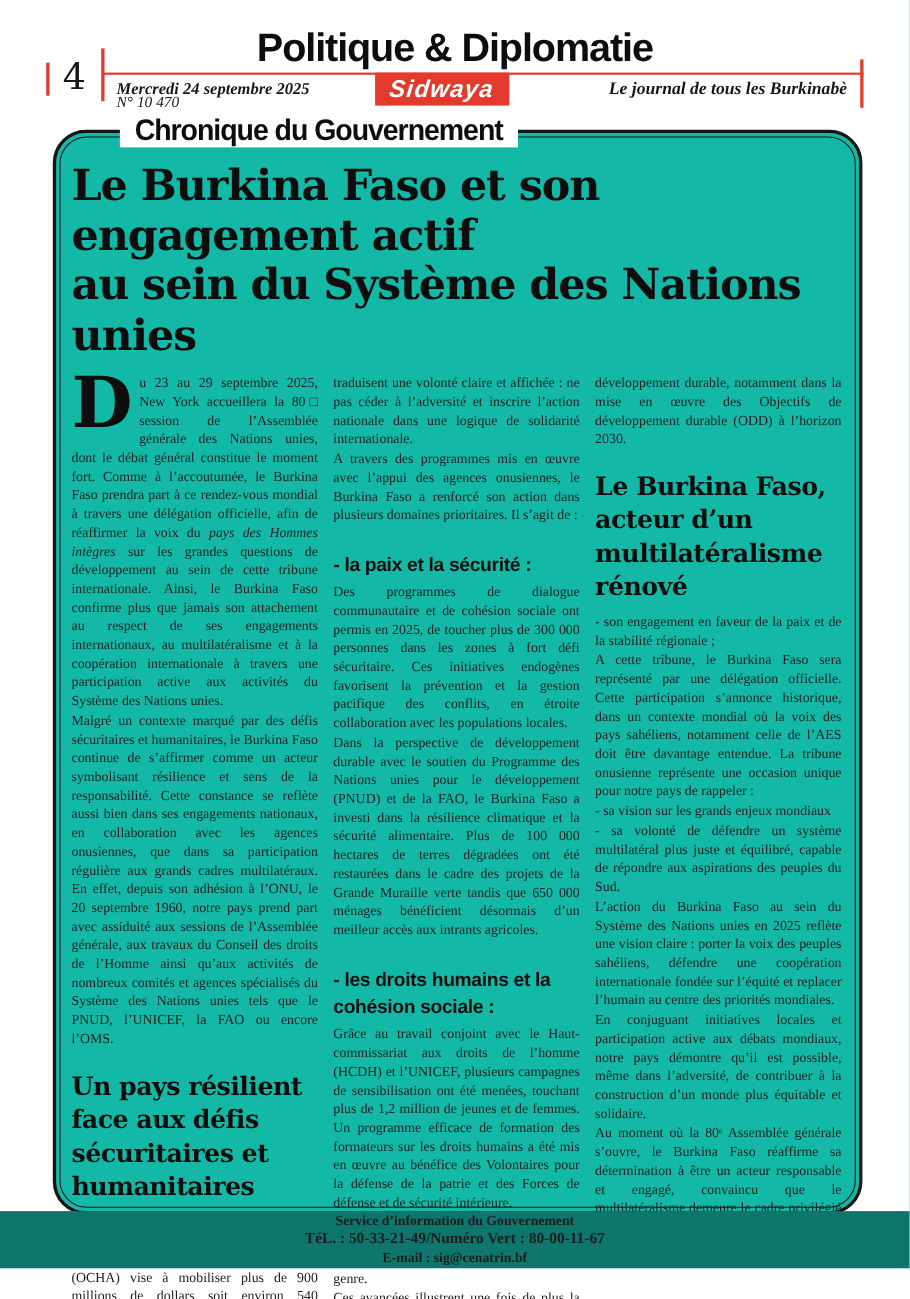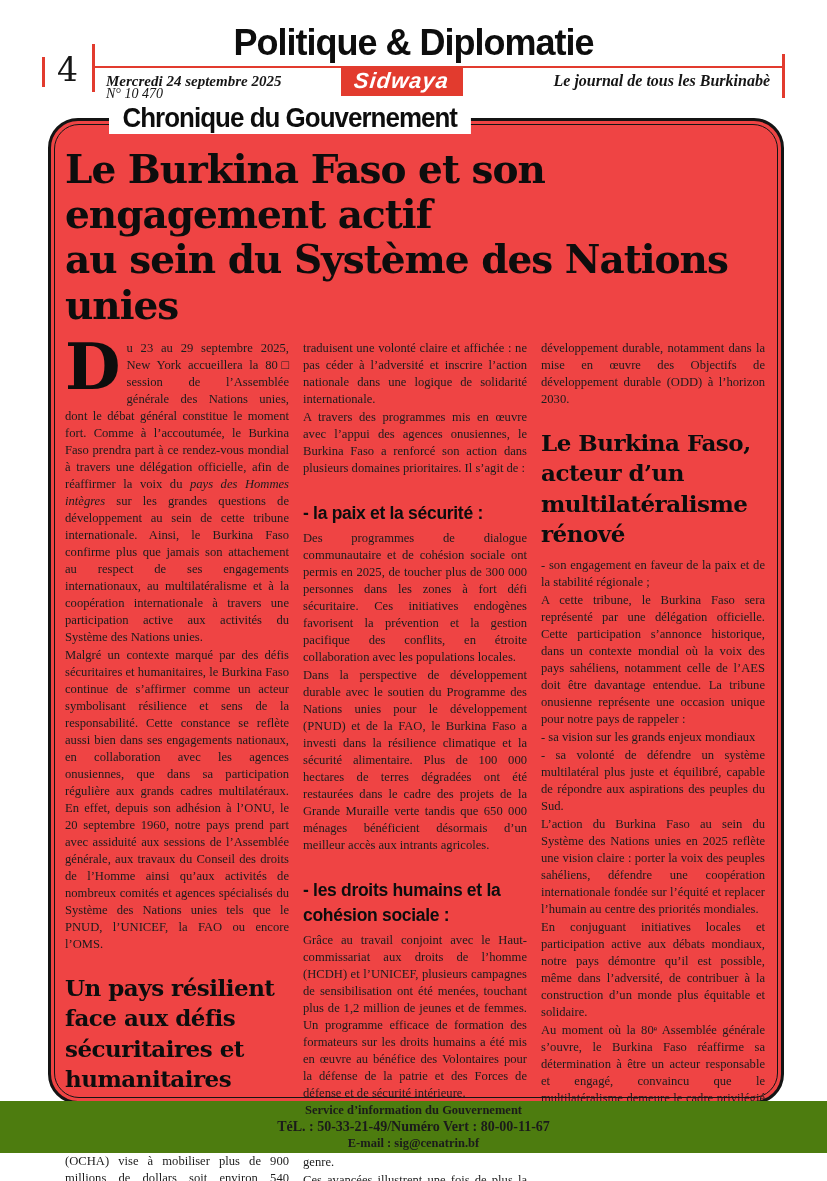--- a/index.html
+++ b/index.html
@@ -27,21 +27,21 @@
     display:flex;align-items:center;justify-content:center;
   }
   .brand-box span{
     color:#fff;font-family:"Liberation Sans",sans-serif;font-weight:bold;font-style:italic;
     font-size:22px;letter-spacing:1px;transform:skewX(-6deg);
   }
   .tagline{position:absolute;right:57px;top:72px;font-style:italic;font-weight:bold;font-size:16px;}
   
   .article-outer{
     position:absolute;left:48px;top:118px;width:730px;height:980px;
-    border:3px solid #141414;border-radius:30px;background:#ef4444;
+    border:3px solid #141414;border-radius:30px;background:#14b8a6;
   }
   .article-inner{position:absolute;left:3px;top:3px;right:3px;bottom:3px;border:1.5px solid #141414;border-radius:25px;}
   .rubric{
     position:absolute;left:58px;top:-18px;background:#fff;padding:0 14px;
     font-family:"Liberation Sans",sans-serif;font-weight:bold;font-size:27px;
     letter-spacing:-1px;transform:scaleX(.96);transform-origin:left;white-space:nowrap;color:#0d0d0d;
   }
   .article-title{
     margin:26px 16px 4px 14px;font-family:"DejaVu Serif",serif;font-weight:bold;
     font-size:39px;line-height:1.16;letter-spacing:-1px;color:#0d0d0d;
@@ -60,21 +60,21 @@
     font-family:"DejaVu Serif",serif;font-weight:bold;font-size:23px;line-height:1.32;
     letter-spacing:-.5px;margin:20px 0 8px;text-align:left;color:#0d0d0d;
   }
   .col h3{
     font-family:"Liberation Sans",sans-serif;font-weight:bold;font-size:17.5px;line-height:1.4;
     margin:24px 0 5px;text-align:left;color:#0d0d0d;letter-spacing:-.3px;
   }
   .italic{font-style:italic;}
   
   .footer-bar{
-    position:absolute;left:0;top:1101px;width:827px;height:52px;background:#4d7c0f;
+    position:absolute;left:0;top:1101px;width:827px;height:52px;background:#0f766e;
     display:flex;flex-direction:column;align-items:center;justify-content:center;gap:1px;
   }
   .footer-bar div{font-weight:bold;text-align:center;color:#1b1b1b;}
   .footer-line1{font-size:12.5px;}
   .footer-line2{font-size:14px;}
   .footer-line3{font-size:12.5px;}
 </style>
 </head>
 <body>
 

